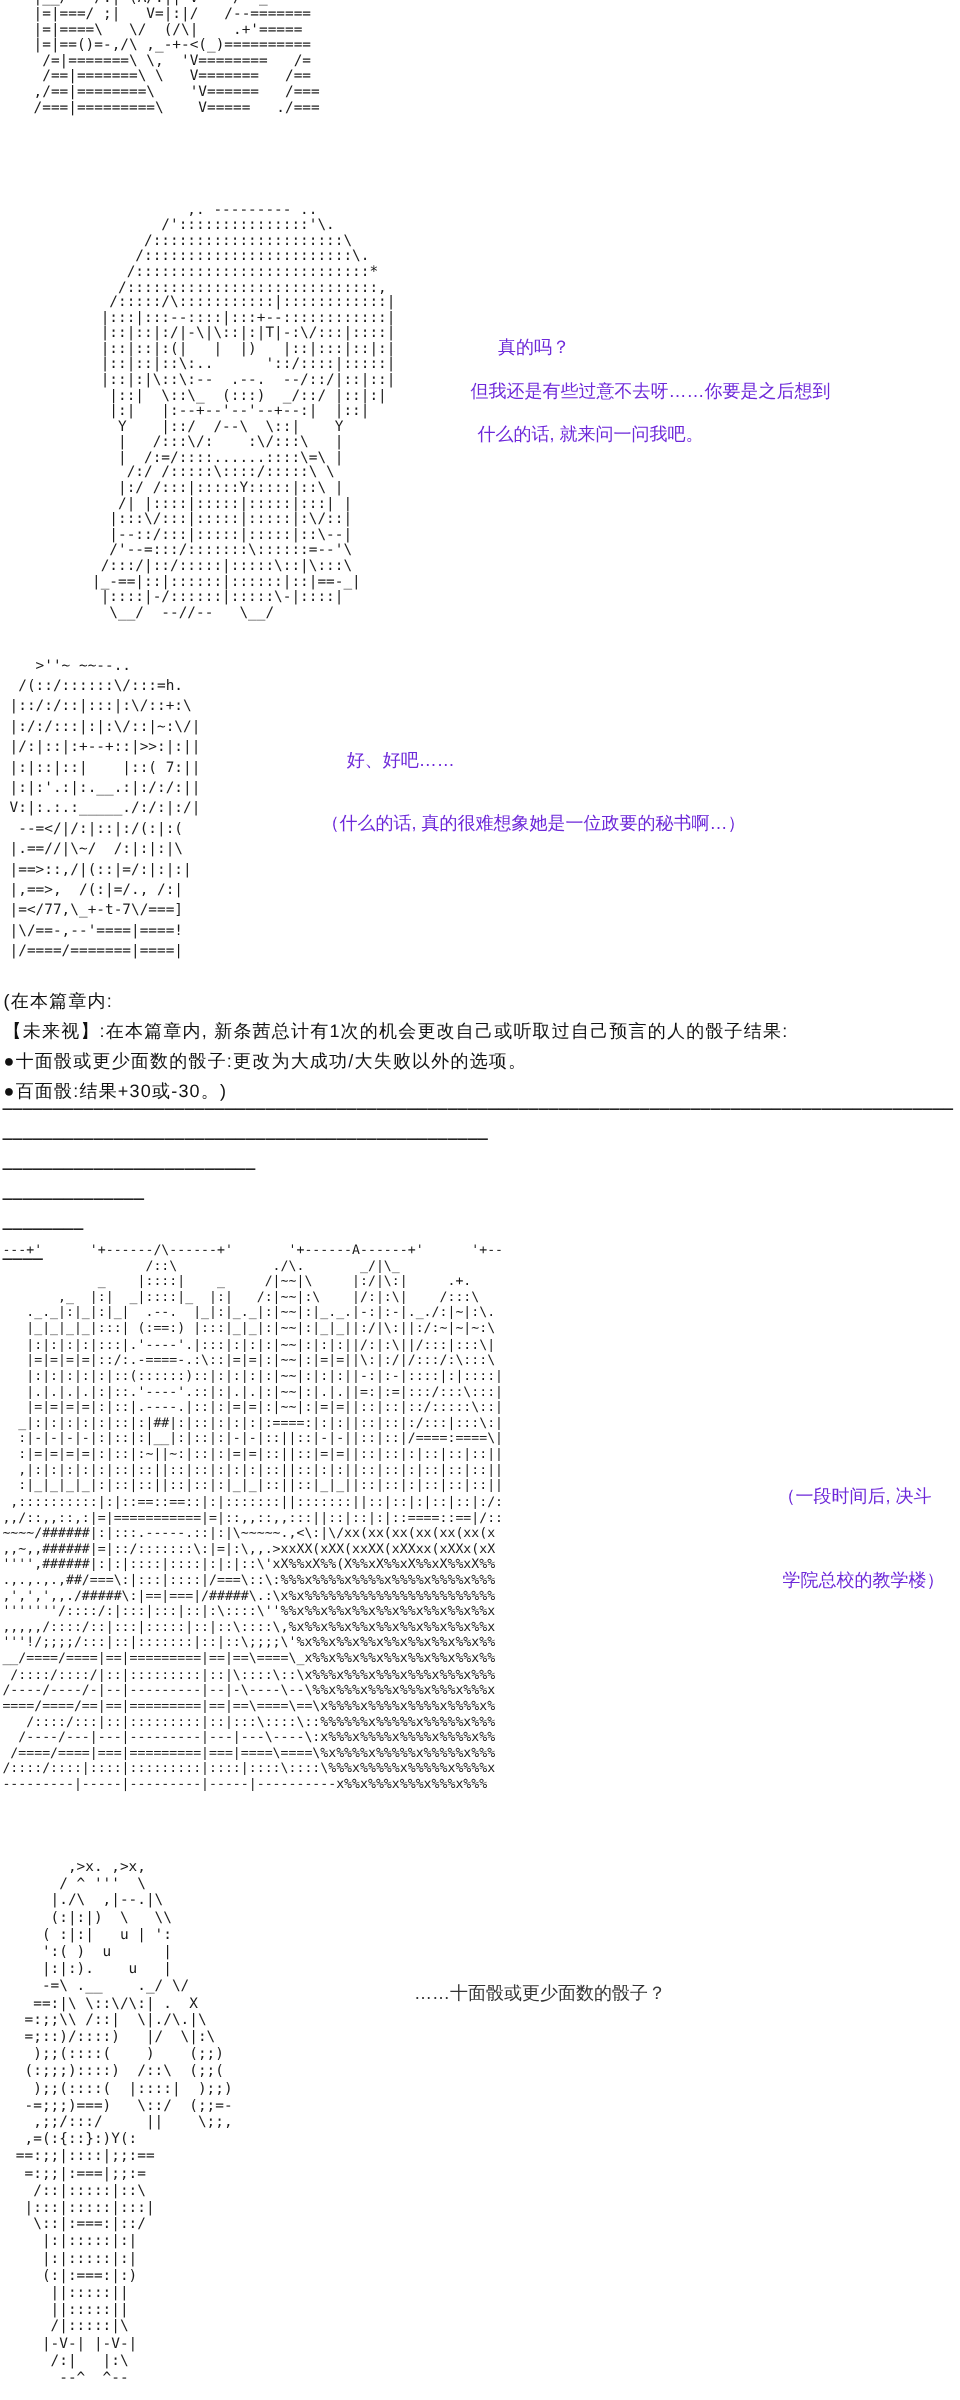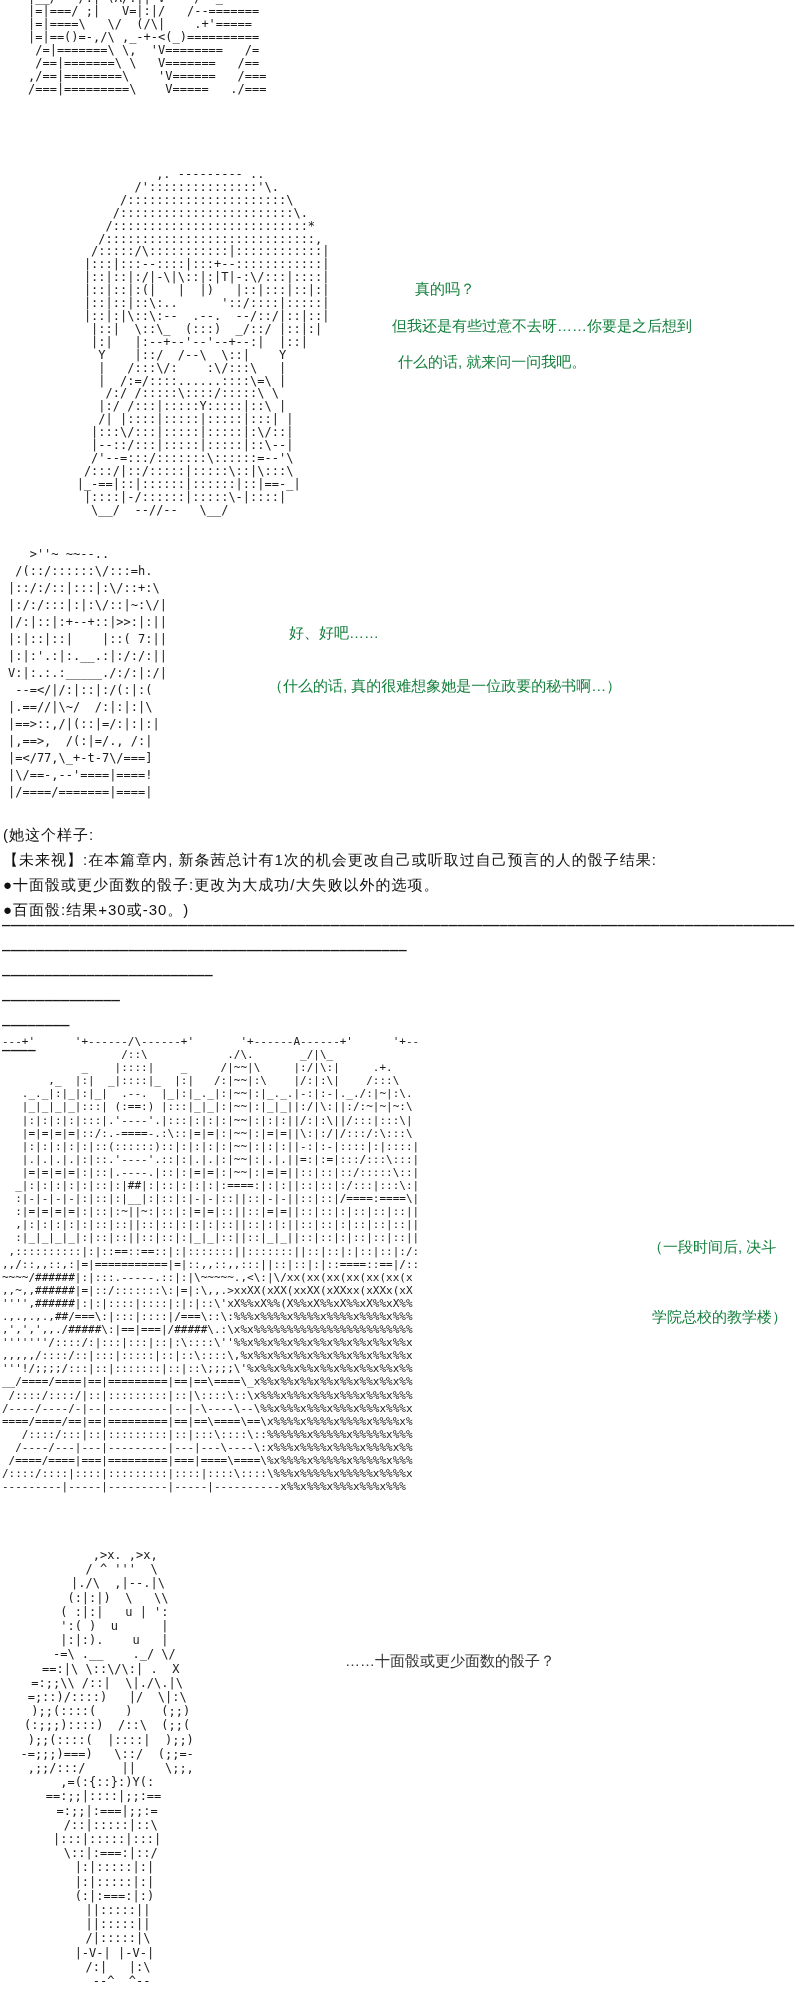--- a/index.html
+++ b/index.html
@@ -7,30 +7,30 @@
   .page { position:relative; width:800px; height:2000px; background:#ffffff; overflow:hidden; }
   .art {
     position:absolute;
     font-family:"DejaVu Sans Mono","Liberation Mono",monospace;
     color:#1a1a1a;
     white-space:pre;
   }
   .txt {
     position:absolute;
     font-family:"Liberation Sans","DejaVu Sans",sans-serif;
-    color:#15803d;
+    color:#6d28d9;
     font-size:15px;
     white-space:nowrap;
   }
   .top    { left:28px;  top:-8px;   font-size:12px; line-height:13px; }
   .girl   { left:55px;  top:168px;  font-size:12px; line-height:12.9px; }
   .sec    { left:8px;   top:546px;  font-size:12px; line-height:17px; }
   .rules  { left:2px;   top:906px;  font-size:14px; line-height:25px; font-weight:bold; }
   .scene  { left:2px;   top:1035px; font-size:11px; line-height:13.1px; }
-  .cloak  { left:6px;   top:1548px; font-size:12px; line-height:14.2px;text-align:center; }
+  .cloak  { left:6px;   top:1548px; font-size:12px; line-height:14.2px; }
   .d1a { left:415px; top:280px; }
   .d1b { left:392px; top:317px; }
   .d1c { left:398px; top:353px; }
   .d2a { left:289px; top:624px; }
   .d2b { left:268px; top:677px; }
   .skill { position:absolute; left:3px; top:822px; font-family:"Liberation Sans","DejaVu Sans",sans-serif; color:#111; }
   .skill div { font-size:15px; line-height:25px; white-space:nowrap; letter-spacing:1px; }
   .cap1 { left:648px; top:1238px;text-align:right; }
   .cap2 { left:652px; top:1308px; }
   .d3  { left:345px; top:1652px; color:#333333; }
@@ -94,21 +94,21 @@
 |==&gt;::,/|(::|=/:|:|:|
 |,==&gt;,  /(:|=/., /:|
 |=&lt;/77,\_+-t-7\/===]
 |\/==-,--'====|====!
 |/====/=======|====|</pre>
 
   <div class="txt d2a">好、好吧……</div>
   <div class="txt d2b">（什么的话, 真的很难想象她是一位政要的秘书啊…）</div>
 
   <div class="skill">
-    <div>(她这个样子:</div>
+    <div>(在本篇章内:</div>
     <div>【未来视】:在本篇章内, 新条茜总计有1次的机会更改自己或听取过自己预言的人的骰子结果:</div>
     <div>●十面骰或更少面数的骰子:更改为大成功/大失败以外的选项。</div>
     <div>●百面骰:结果+30或-30。)</div>
   </div>
 
   <pre class="art rules">______________________________________________________________________________________________
 ________________________________________________
 _________________________
 ______________
 ________

